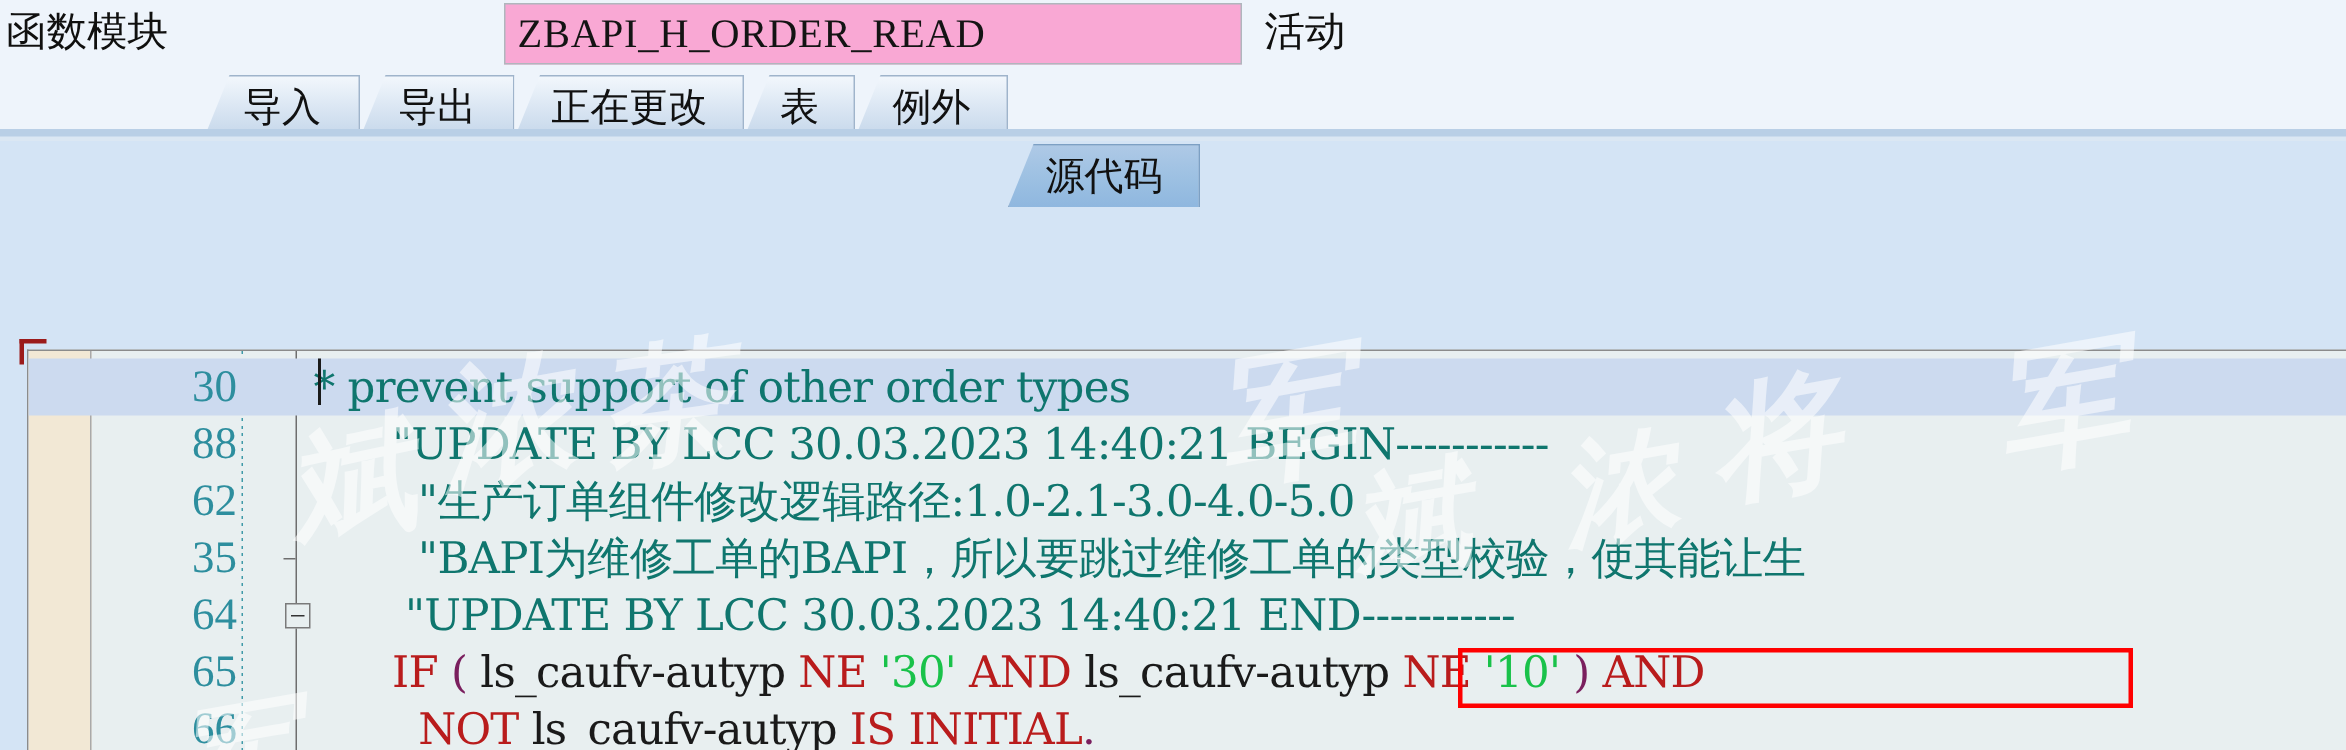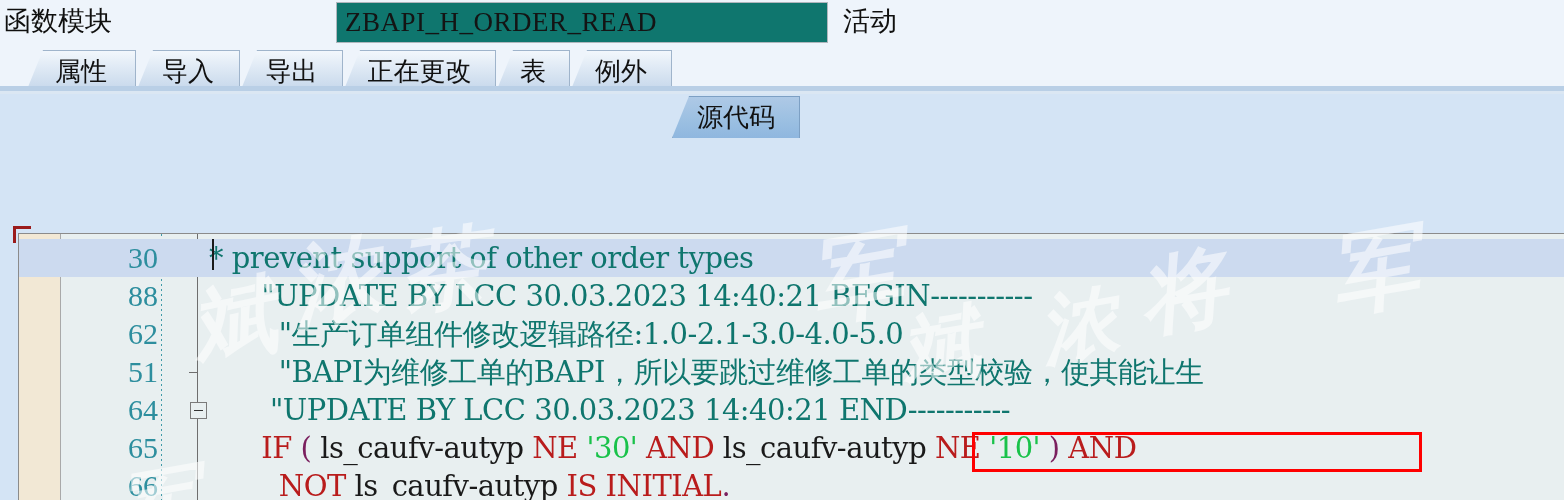--- a/index.html
+++ b/index.html
@@ -37,21 +37,21 @@
     line-height: 32px;
     color: #10100f;
     font-family: "Liberation Serif", "DejaVu Serif", serif;
     white-space: nowrap;
   }
   .name-field {
     position: absolute;
     left: 336px; top: 2px;
     width: 492px;
     height: 41px;
-    background: #0f766e;
+    background: #f9a8d4;
     border: 1px solid #b0b6bd;
     box-sizing: border-box;
   }
   .name-field-value {
     position: absolute;
     left: 8px; top: 3px;
     font-size: 27px;
     line-height: 33px;
     color: #141414;
     letter-spacing: 0.5px;
@@ -289,21 +289,20 @@
 
   <div class="header-bar">
     <div class="hdr-label">函数模块</div>
     <div class="name-field">
       <div class="name-field-value">ZBAPI_H_ORDER_READ</div>
     </div>
     <div class="status-label">活动</div>
   </div>
 
   <div class="tab-strip" id="tabbar">
-      <div class="tab" style="left: 26px; width: 110px;"><span>属性</span></div>
       <div class="tab" style="left: 136px; width: 104px;"><span>导入</span></div>
       <div class="tab" style="left: 240px; width: 103px;"><span>导出</span></div>
       <div class="tab" style="left: 343px; width: 153px;"><span>正在更改</span></div>
       <div class="tab" style="left: 496px; width: 74px;"><span>表</span></div>
       <div class="tab" style="left: 570px; width: 102px;"><span>例外</span></div>
       <div class="tab active" style="left: 672px; width: 128px; margin-top: 46px;"><span>源代码</span></div>
     </div>
   <div class="tab-underline"></div>
   <div class="tab-underline-2"></div>
 
@@ -321,21 +320,21 @@
           <div class="row current" style="top: 5px;"></div>
           <div class="ln" style="top: 5px;">30</div>
           <div class="code" style="top: 5px;"><span class="c-comment">* prevent support of other order types</span></div>
           <div class="row" style="top: 43px;"></div>
           <div class="ln" style="top: 43px;">88</div>
           <div class="code" style="top: 43px;"><span class="c-comment">      "UPDATE BY LCC 30.03.2023 14:40:21 BEGIN-----------</span></div>
           <div class="row" style="top: 81px;"></div>
           <div class="ln" style="top: 81px;">62</div>
           <div class="code" style="top: 81px;"><span class="c-comment">        "生产订单组件修改逻辑路径:1.0-2.1-3.0-4.0-5.0</span></div>
           <div class="row" style="top: 119px;"></div>
-          <div class="ln" style="top: 119px;">51</div>
+          <div class="ln" style="top: 119px;">35</div>
           <div class="code" style="top: 119px;"><span class="c-comment">        "BAPI为维修工单的BAPI，所以要跳过维修工单的类型校验，使其能让生</span></div>
           <div class="row" style="top: 157px;"></div>
           <div class="ln" style="top: 157px;">64</div>
           <div class="code" style="top: 157px;"><span class="c-comment">       "UPDATE BY LCC 30.03.2023 14:40:21 END-----------</span></div>
           <div class="row" style="top: 195px;"></div>
           <div class="ln" style="top: 195px;">65</div>
           <div class="code" style="top: 195px;"><span class="c-txt">      </span><span class="c-kw">IF</span><span class="c-txt"> </span><span class="c-paren">(</span><span class="c-txt"> ls_caufv-autyp </span><span class="c-kw">NE</span><span class="c-txt"> </span><span class="c-str">'30'</span><span class="c-txt"> </span><span class="c-kw">AND</span><span class="c-txt"> ls_caufv-autyp </span><span class="c-kw">NE</span><span class="c-txt"> </span><span class="c-str">'10'</span><span class="c-txt"> </span><span class="c-paren">)</span><span class="c-txt"> </span><span class="c-kw">AND</span></div>
           <div class="row" style="top: 233px;"></div>
           <div class="ln" style="top: 233px;">66</div>
           <div class="code" style="top: 233px;"><span class="c-txt">        </span><span class="c-kw">NOT</span><span class="c-txt"> ls_caufv-autyp </span><span class="c-kw">IS</span><span class="c-txt"> </span><span class="c-kw">INITIAL</span><span class="c-dot">.</span></div>

